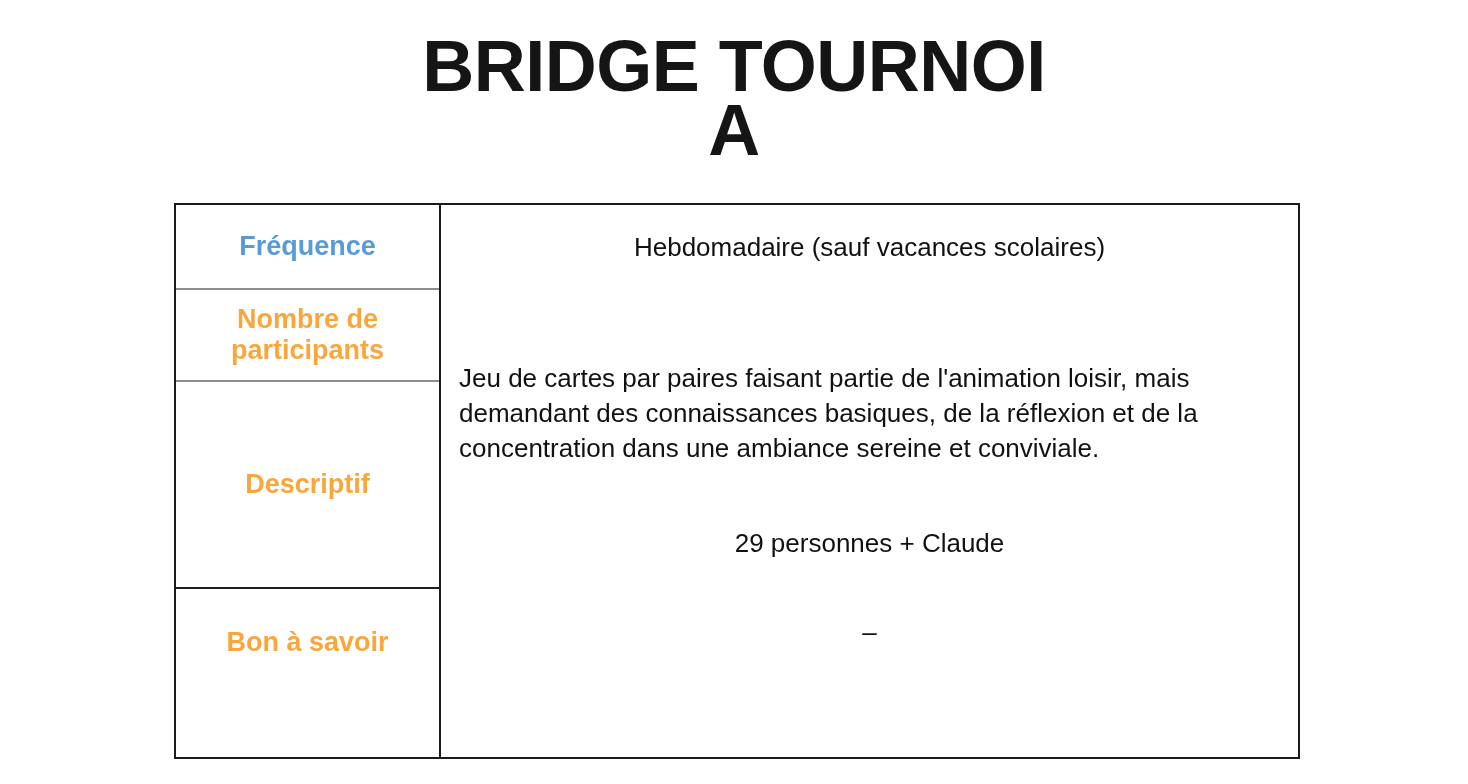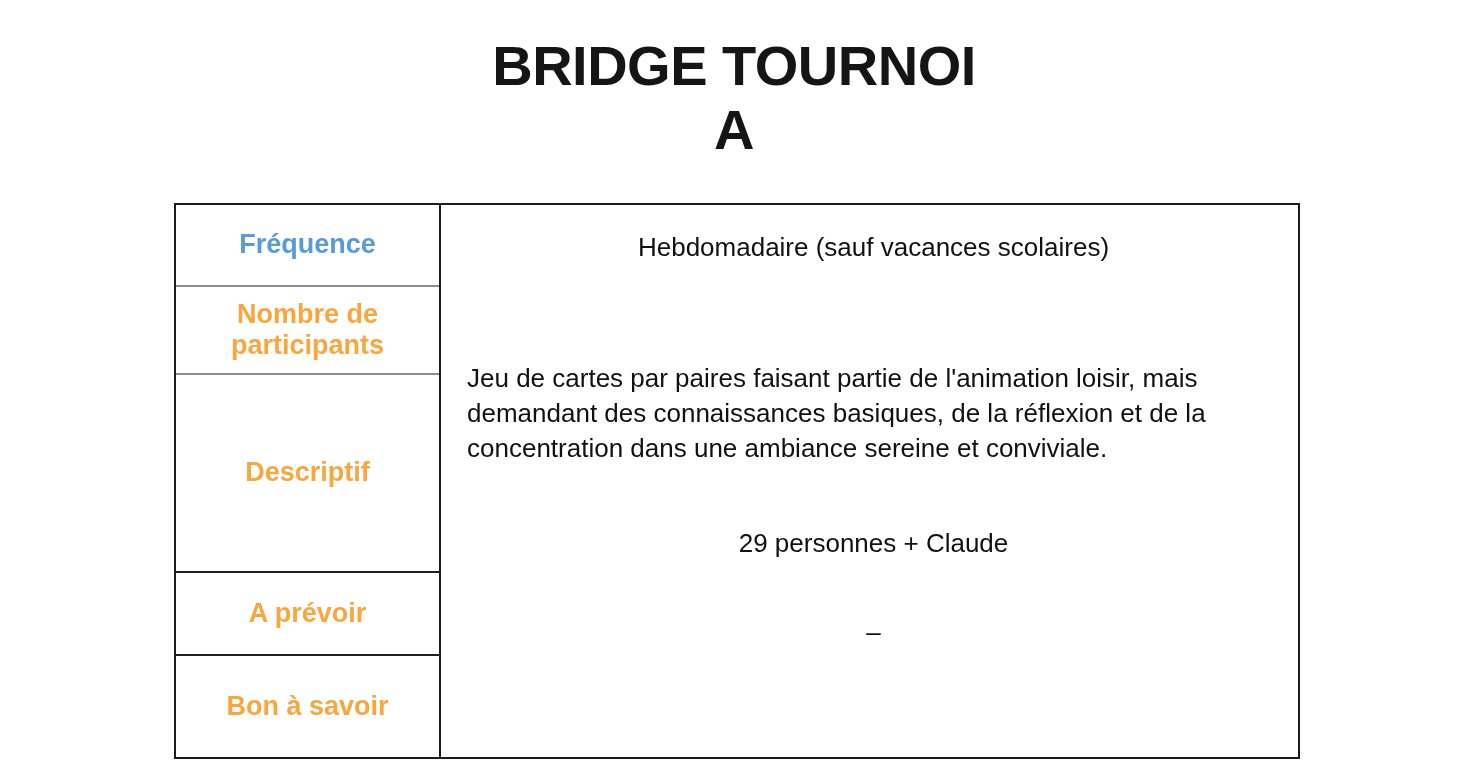--- a/index.html
+++ b/index.html
@@ -9,21 +9,21 @@
     font-family: "Liberation Sans", sans-serif;
     overflow: hidden;
   }
   .page { position: relative; width: 1468px; height: 784px; }
 
   
   .title {
     position: absolute;
     top: 34px; left: 0; width: 100%;
     text-align: center;
-    font-size: 56px;
+    font-size: 72px;
     font-weight: 800;
     line-height: 64px;
     letter-spacing: -0.5px;
     color: #151515;
   }
   .title span { display: block; }
 
   
   .info-table {
     position: absolute;
@@ -37,21 +37,20 @@
     width: 265px;
     flex: 0 0 265px;
     border-right: 2px solid #1b1b1b;
     display: flex;
     flex-direction: column;
   }
   .col-right {
     flex: 1;
     display: flex;
     flex-direction: column;
-    padding-left: 8px;
   }
 
   
   .rh1 { height: 85px; }
   .rh2 { height: 207px; }
   .rh3 { height: 92px; }
   .rh4 { height: 86px; }
   .rh5 { height: 106px; }
 
   .lcell {
@@ -100,23 +99,20 @@
     <div class="col-left">
       <div class="lcell rh1 sep-gray">
         <span class="label-blue">Fréquence</span>
       </div>
       <div class="lcell rh3 sep-gray">
         <span class="label-orange">Nombre de participants</span>
       </div>
       <div class="lcell rh2 sep-dark">
         <span class="label-orange">Descriptif</span>
       </div>
-      <div class="lcell rh4 sep-dark">
-        <span class="label-orange">A prévoir</span>
-      </div>
       <div class="lcell rh5">
         <span class="label-orange">Bon à savoir</span>
       </div>
     </div>
 
     <div class="col-right">
       <div class="vcell rh1">
         <span>Hebdomadaire (sauf vacances scolaires)</span>
       </div>
       <div class="vcell rh2 left">

